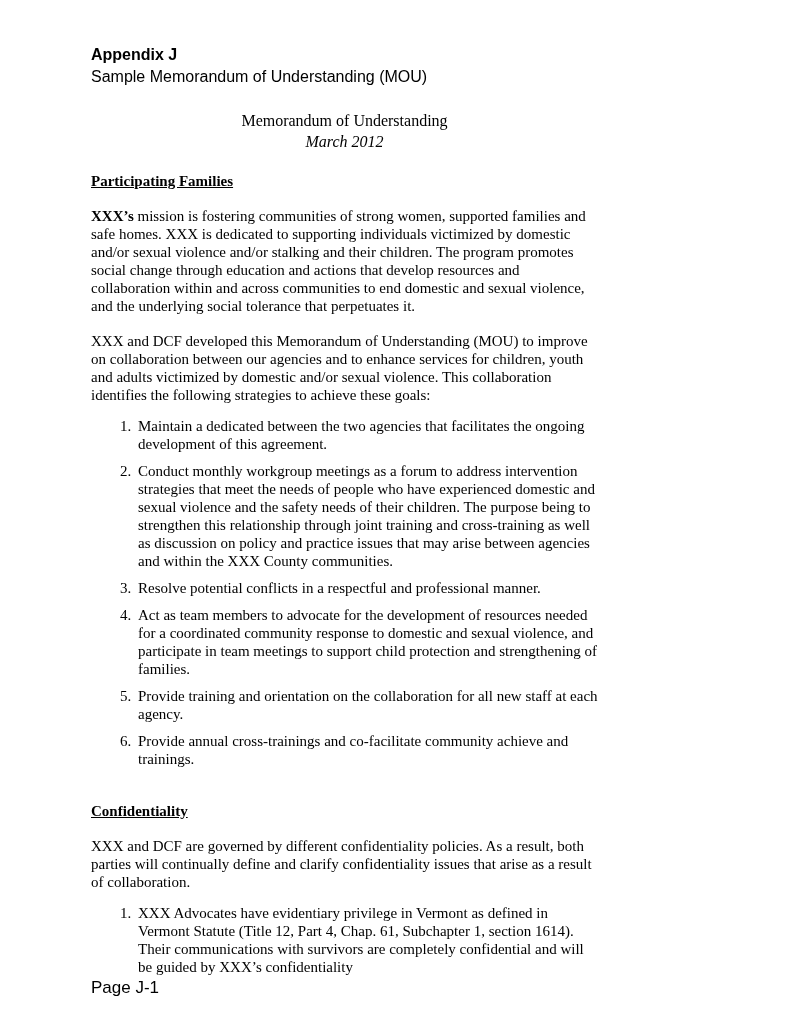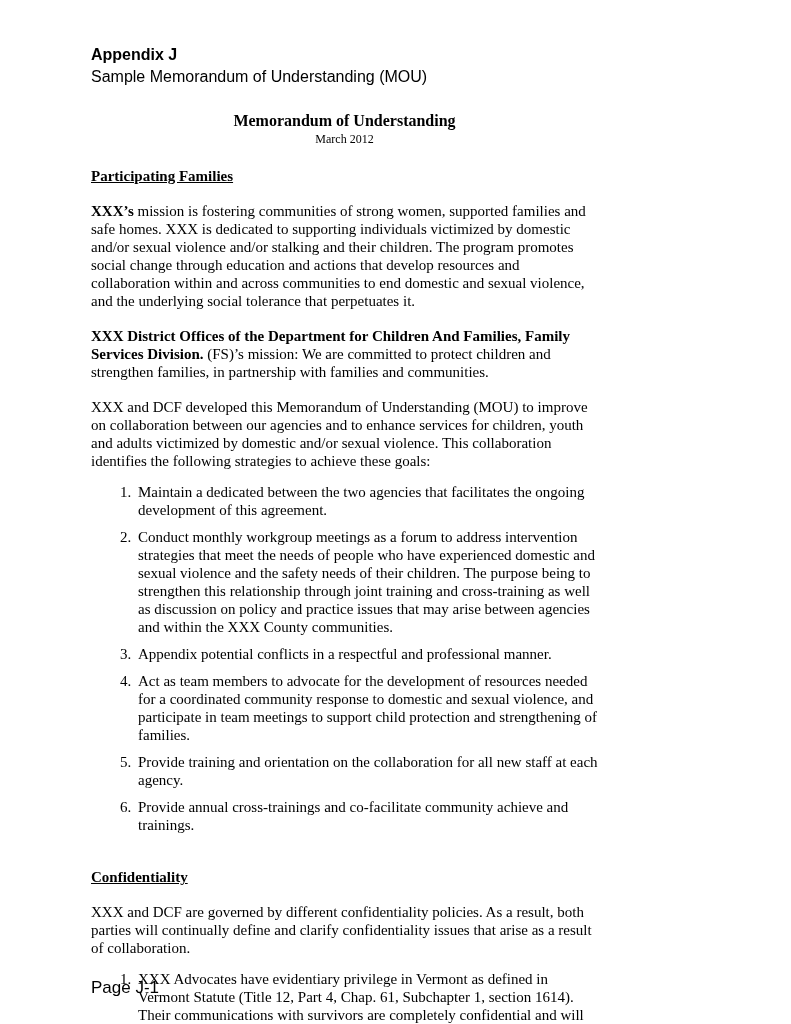--- a/index.html
+++ b/index.html
@@ -30,25 +30,26 @@
   }
   .appendix-subtitle {
     font-size: 16px;
     line-height: 1.35;
   }
   .title-block {
     text-align: center;
     margin-top: 24px;
   }
   .doc-title {
-    font-weight: bold;
+    font-weight: normal;
     font-size: 16px;
   }
   .doc-date {
-    font-size: 12px;
+    font-style: italic;
+    font-size: 16px;
     margin-top: 2px;
   }
   .section-heading {
     font-weight: bold;
     text-decoration: underline;
     font-size: 15px;
     margin: 20px 0 0 0;
   }
   .section-heading.big-gap {
     margin-top: 34px;
@@ -85,29 +86,28 @@
 
   <div class="title-block">
     <div class="doc-title">Memorandum of Understanding</div>
     <div class="doc-date">March 2012</div>
   </div>
 
   <h2 class="section-heading">Participating Families</h2>
 
   <p class="body-para"><strong>XXX’s</strong><span> mission is fostering communities of strong women, supported families and safe homes. XXX is dedicated to supporting individuals victimized by domestic and/or sexual violence and/or stalking and their children. The program promotes social change through education and actions that develop resources and collaboration within and across communities to end domestic and sexual violence, and the underlying social tolerance that perpetuates it.</span></p>
 
-  <p class="body-para"><strong>XXX District Offices of the Department for Children And Families, Family Services Division.</strong><span>  (FS)’s mission: We are committed to protect children and strengthen families, in partnership with families and communities.</span></p>
 
 
   <p class="body-para">XXX and DCF developed this Memorandum of Understanding (MOU) to improve on collaboration between our agencies and to enhance services for children, youth and adults victimized by domestic and/or sexual violence. This collaboration identifies the following strategies to achieve these goals:</p>
 
   <ol class="doc-list">
     <li>Maintain a dedicated between the two agencies that facilitates the ongoing development of this agreement.</li>
     <li>Conduct monthly workgroup meetings as a forum to address intervention strategies that meet the needs of people who have experienced domestic and sexual violence and the safety needs of their children. The purpose being to strengthen this relationship through joint training and cross-training as well as discussion on policy and practice issues that may arise between agencies and within the XXX County communities.</li>
-    <li>Appendix potential conflicts in a respectful and professional manner.</li>
+    <li>Resolve potential conflicts in a respectful and professional manner.</li>
     <li>Act as team members to advocate for the development of resources needed for a coordinated community response to domestic and sexual violence, and participate in team meetings to support child protection and strengthening of families.</li>
     <li>Provide training and orientation on the collaboration for all new staff at each agency.</li>
     <li>Provide annual cross-trainings and co-facilitate community achieve and trainings.</li>
   </ol>
 
   <h2 class="section-heading big-gap">Confidentiality</h2>
 
   <p class="body-para">XXX and DCF are governed by different confidentiality policies. As a result, both parties will continually define and clarify confidentiality issues that arise as a result of collaboration.</p>
 
   <ol class="doc-list">

